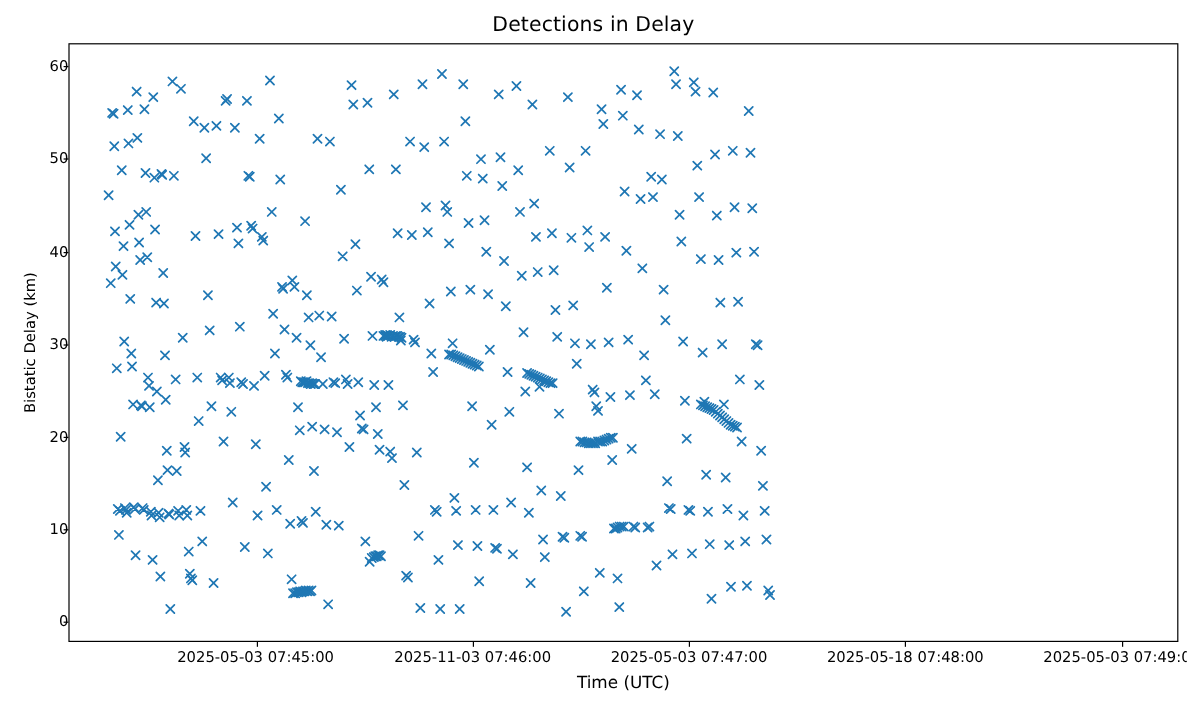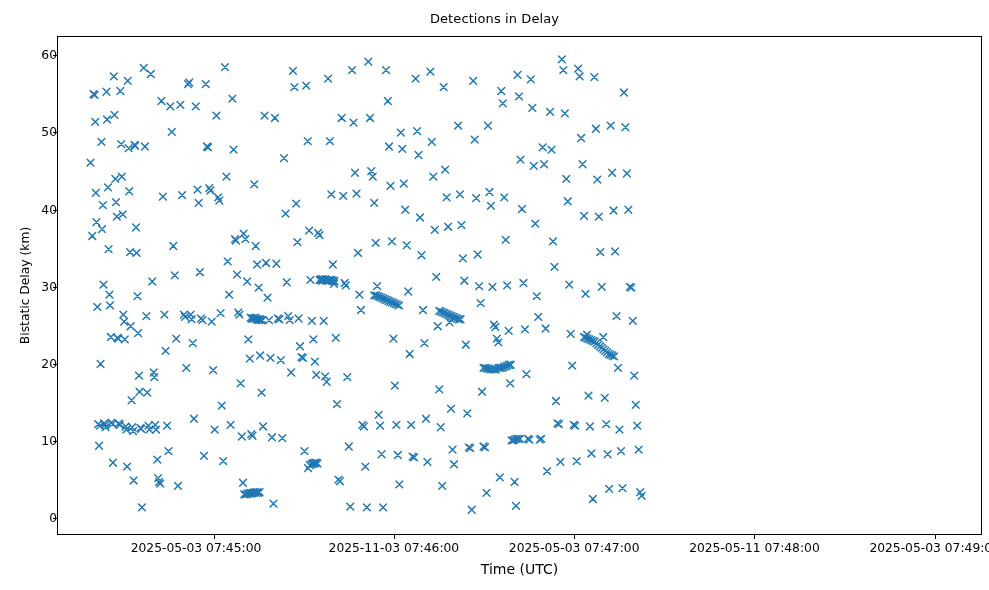--- a/index.html
+++ b/index.html
@@ -18,21 +18,21 @@
     width: 989px;
     height: 590px;
     background: #ffffff;
   }
   #chart-title {
     position: absolute;
     left: 0;
     top: 11px;
     width: 989px;
     text-align: center;
-    font-size: 13px;
+    font-size: 17px;
     color: #000000;
     letter-spacing: 0.1px;
   }
   
   #plot-area {
     position: absolute;
     left: 57px;
     top: 36px;
     width: 925px;
     height: 499px;
@@ -680,21 +680,21 @@
   <div id="y-axis-label">Bistatic Delay (km)</div>
 
   <div id="x-tick-marks">
       <div class="xtick-mark" style="left: 213.629px;"></div>
       <div class="xtick-mark" style="left: 393.901px;"></div>
       <div class="xtick-mark" style="left: 574.173px;"></div>
       <div class="xtick-mark" style="left: 754.444px;"></div>
       <div class="xtick-mark" style="left: 934.716px;"></div>
     </div>
   <div id="x-tick-labels">
-      <div class="xtick-label" style="left: 196px;">2025-05-03 07:45:00</div>
+      <div class="xtick-label" style="left: 213px;">2025-05-03 07:45:00</div>
       <div class="xtick-label" style="left: 393.901px;">2025-11-03 07:46:00</div>
       <div class="xtick-label" style="left: 574.173px;">2025-05-03 07:47:00</div>
-      <div class="xtick-label" style="left: 754.444px;">2025-05-11 07:48:00</div>
+      <div class="xtick-label" style="left: 754.444px;">2025-05-18 07:48:00</div>
       <div class="xtick-label" style="left: 934.716px;">2025-05-03 07:49:00</div>
     </div>
   <div id="x-axis-label">Time (UTC)</div>
 
 </div>
 
 </body></html>

